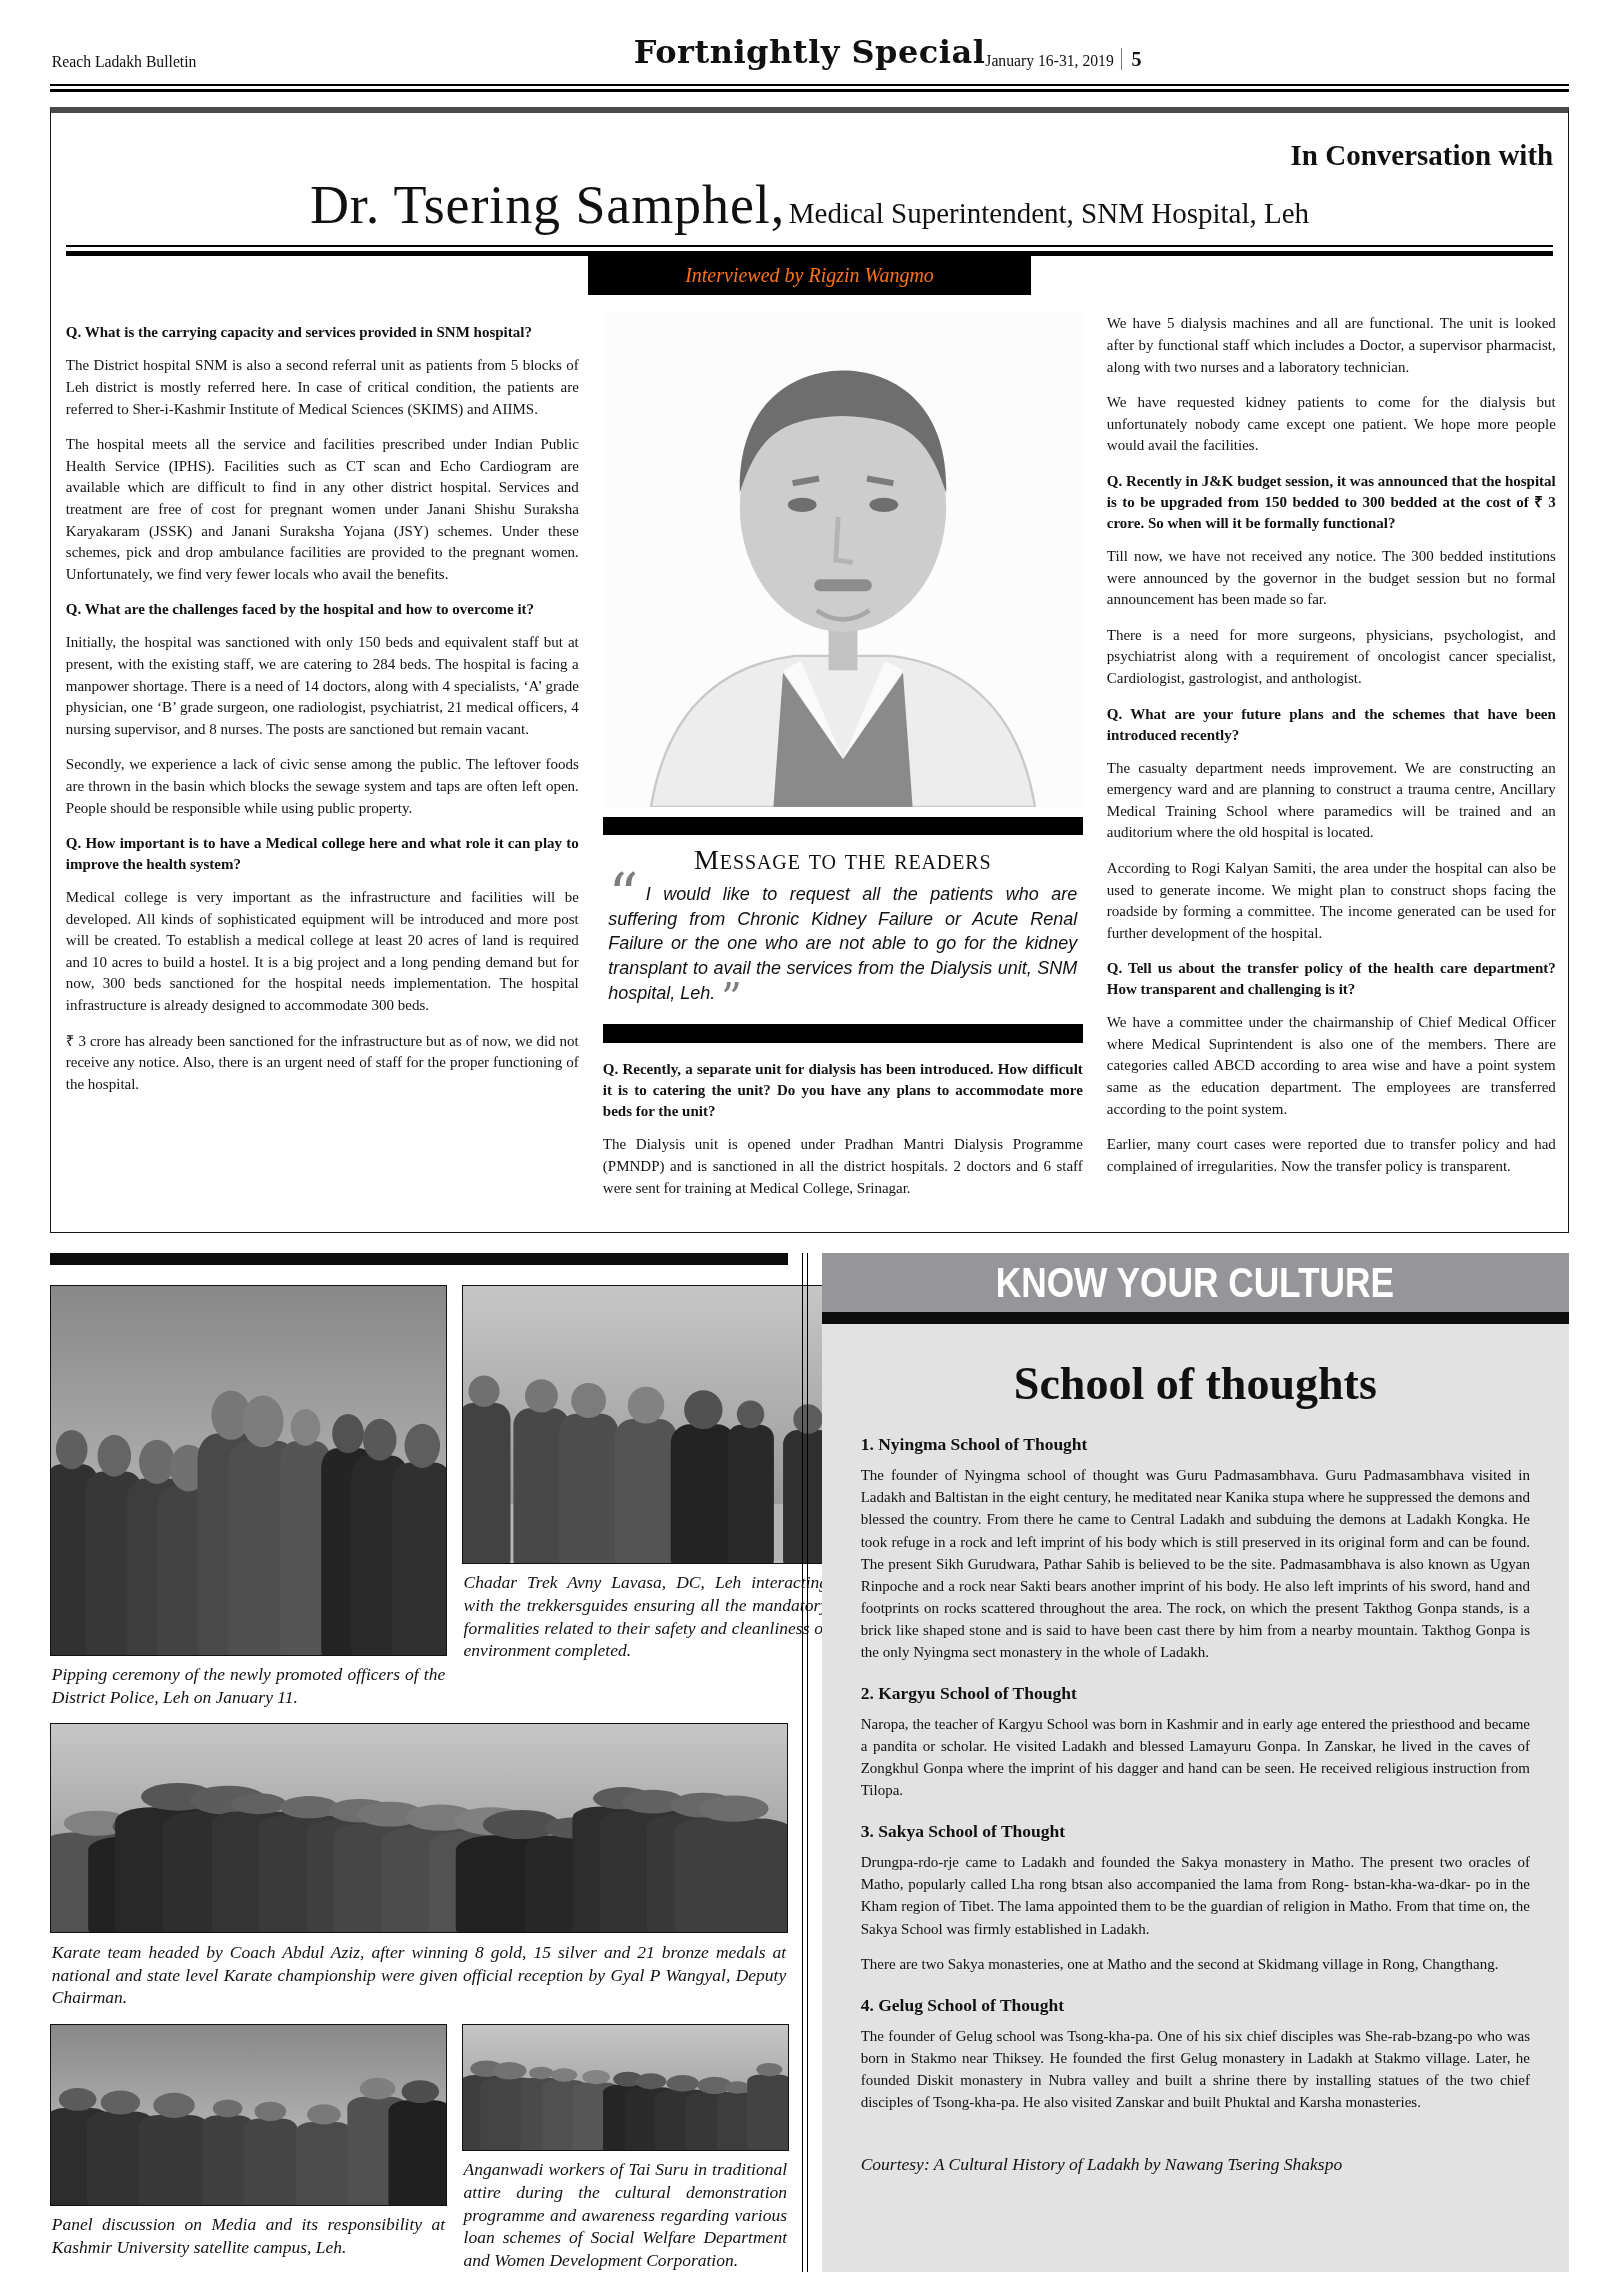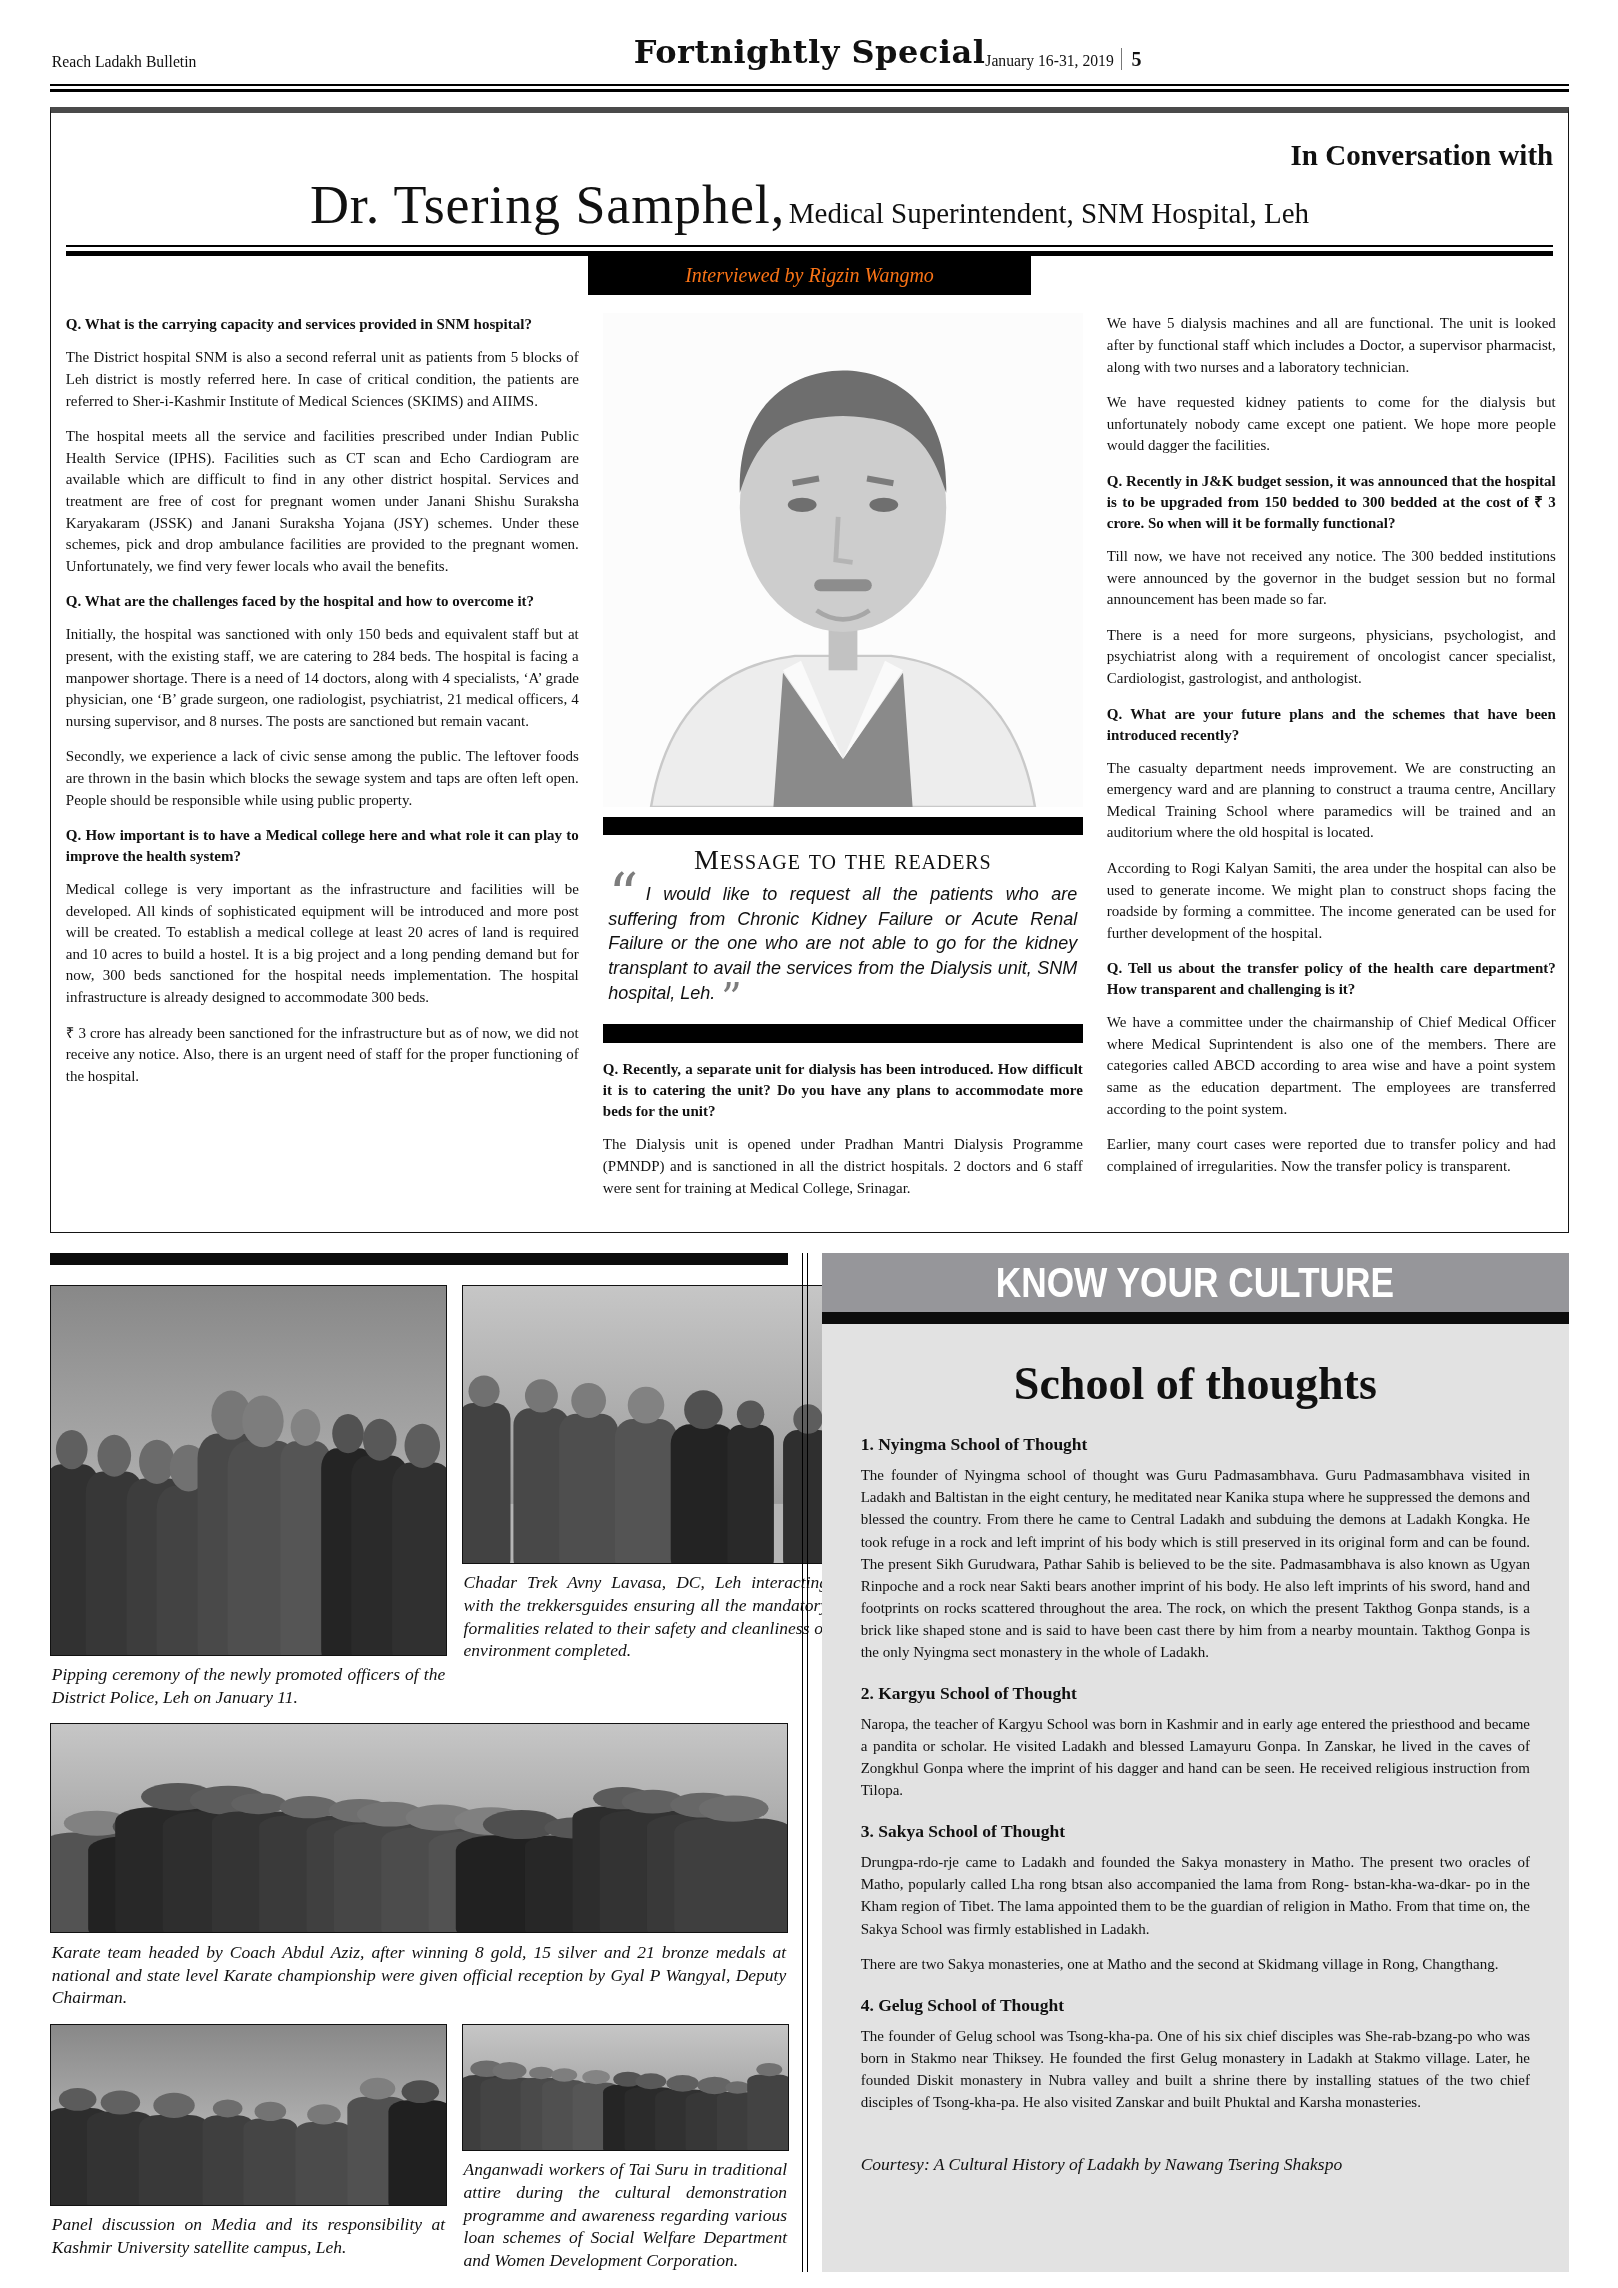--- a/index.html
+++ b/index.html
@@ -24,21 +24,21 @@
   .headline .dg{font-size:29px;}
   .hd-rule1{height:1.8px;background:#000;margin-top:5.5px;}
   .hd-rule2{height:5.5px;background:#000;margin-top:3.7px;}
   .byline-bar{width:443px;margin:0 auto;background:#000;color:#f97316;text-align:center;
               font-style:italic;font-size:20px;padding:7.4px 0 8.3px;}
   .cols{display:flex;gap:24px;margin-top:18.5px;}
   .col-l{width:513px;flex:none;}
   .col-c{width:480px;flex:none;}
   .col-r{width:449px;flex:none;}
   .para{font-size:15px;line-height:1.44;text-align:justify;margin:0 0 14px;}
-  .qh{font-size:15px;line-height:1.4;font-weight:bold;text-align:justify;margin:1px 0 12px;}
+  .qh{font-size:15px;line-height:1.4;font-weight:bold;text-align:justify;margin:9px 0 12px;}
 
   .portrait{width:480px;height:494px;overflow:hidden;background:#fbfbfb;}
   .portrait svg{display:block;}
 
   .msgbox{margin-top:9.2px;}
   .msg-bar{height:18.5px;background:#000;}
   .msg-inner{padding:7.4px 5.5px 9.2px;}
   .msg-head{font-variant:small-caps;font-size:28px;text-align:center;letter-spacing:0.9px;margin:1.8px 0 5.5px;}
   .msg-quote{font-family:"Liberation Sans",sans-serif;font-style:italic;font-size:18px;line-height:1.38;
              text-align:justify;margin:0 0 5.5px;}
@@ -149,21 +149,21 @@
         </div>
 
         <div class="center-blocks" id="interview-center-blocks">
             <p class="qh">Q. Recently, a separate unit for dialysis has been introduced. How difficult it is to catering the unit? Do you have any plans to accommodate more beds for the unit?</p>
             <p class="para">The Dialysis unit is opened under Pradhan Mantri Dialysis Programme (PMNDP) and is sanctioned in all the district hospitals. 2 doctors and 6 staff were sent for training at Medical College, Srinagar.</p>
           </div>
       </div>
 
       <div class="col-r" id="interview-right">
           <p class="para">We have 5 dialysis machines and all are functional. The unit is looked after by functional staff which includes a Doctor, a supervisor pharmacist, along with two nurses and a laboratory technician.</p>
-          <p class="para">We have requested kidney patients to come for the dialysis but unfortunately nobody came except one patient. We hope more people would dagger the facilities.</p>
+          <p class="para">We have requested kidney patients to come for the dialysis but unfortunately nobody came except one patient. We hope more people would avail the facilities.</p>
           <p class="qh">Q. Recently in J&amp;K budget session, it was announced that the hospital is to be upgraded from 150 bedded to 300 bedded at the cost of ₹ 3 crore. So when will it be formally functional?</p>
           <p class="para">Till now, we have not received any notice. The 300 bedded institutions were announced by the governor in the budget session but no formal announcement has been made so far.</p>
           <p class="para">There is a need for more surgeons, physicians, psychologist, and psychiatrist along with a requirement of oncologist cancer specialist, Cardiologist, gastrologist, and anthologist.</p>
           <p class="qh">Q. What are your future plans and the schemes that have been introduced recently?</p>
           <p class="para">The casualty department needs improvement. We are constructing an emergency ward and are planning to construct a trauma centre, Ancillary Medical Training School where paramedics will be trained and an auditorium where the old hospital is located.</p>
           <p class="para">According to Rogi Kalyan Samiti, the area under the hospital can also be used to generate income. We might plan to construct shops facing the roadside by forming a committee. The income generated can be used for further development of the hospital.</p>
           <p class="qh">Q. Tell us about the transfer policy of the health care department? How transparent and challenging is it?</p>
           <p class="para">We have a committee under the chairmanship of Chief Medical Officer where Medical Suprintendent is also one of the members. There are categories called ABCD according to area wise and have a point system same as the education department. The employees are transferred according to the point system.</p>
           <p class="para">Earlier, many court cases were reported due to transfer policy and had complained of irregularities. Now the transfer policy is transparent.</p>
         </div>

